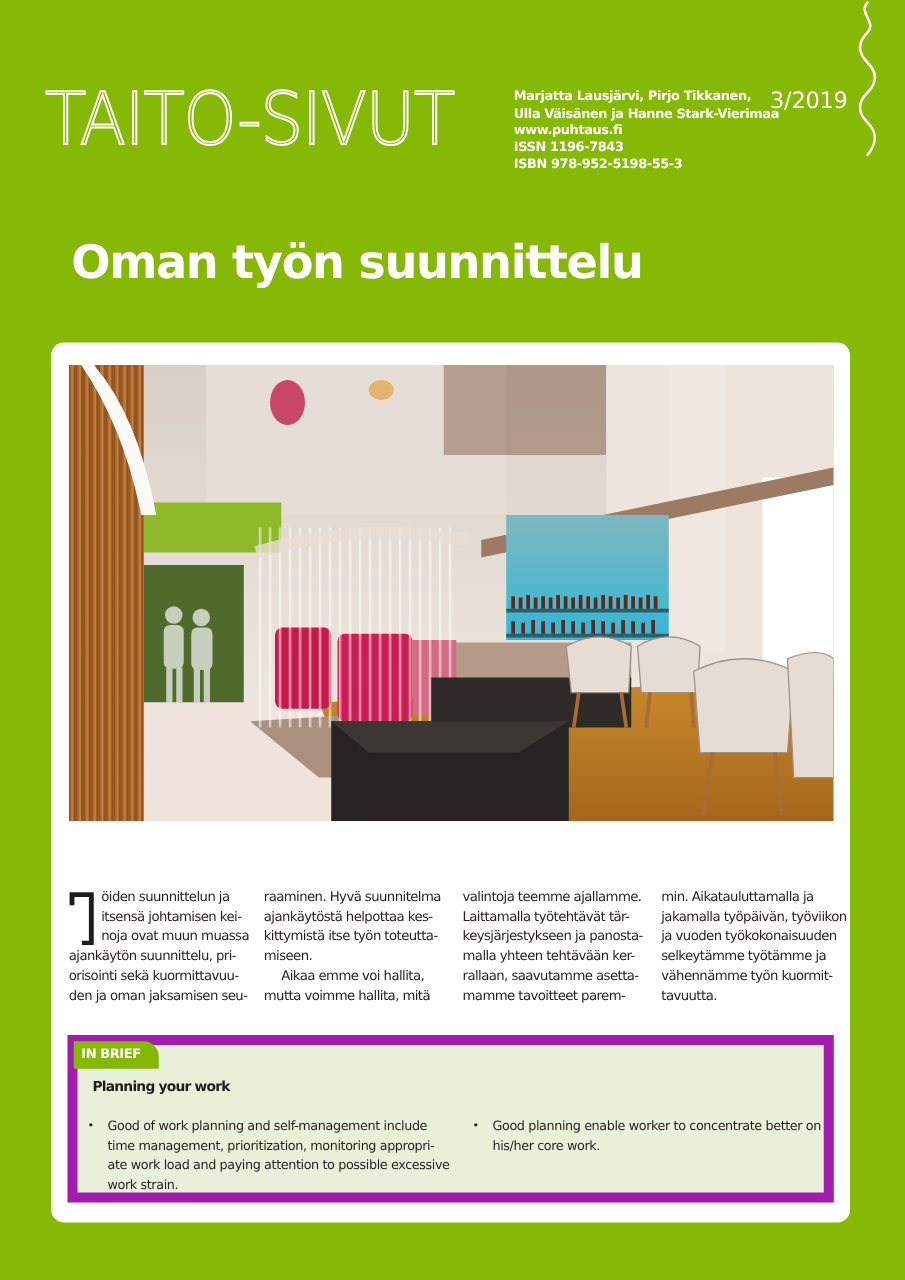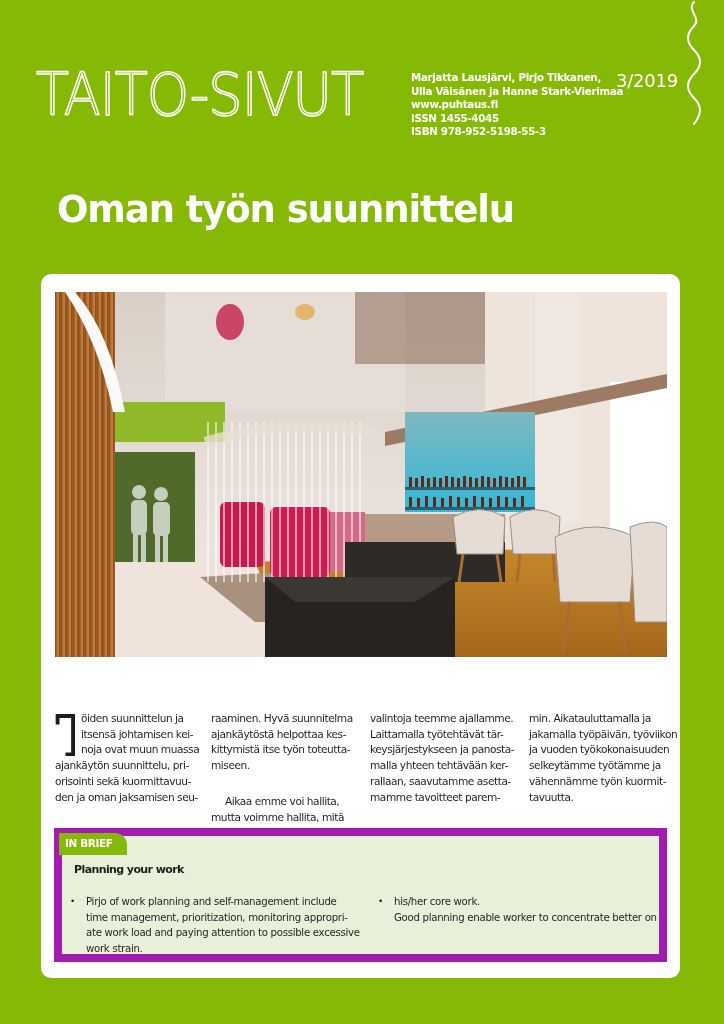--- a/index.html
+++ b/index.html
@@ -89,21 +89,21 @@
   }
   .col {
     position: absolute; top: 0; width: 150px;
     font-family: "DejaVu Sans", sans-serif;
     font-size: 10.6px;
     line-height: 15.7px;
     letter-spacing: -0.45px;
     color: #231f20;
   }
   .col .ln { display: block; white-space: nowrap; }
-  .col .ln.ind { padding-left: 14px; margin-top: 20px; }
+  .col .ln.ind { padding-left: 14px; }
   .col1 { left: 0; }
   .col2 { left: 156px; }
   .col3 { left: 315px; }
   .col4 { left: 474px; }
   .dropcap {
     position: absolute; left: 0; top: 2px;
     width: 20px; height: 46px;
     font-family: "DejaVu Serif", serif;
     font-weight: bold;
     font-size: 58px; line-height: 46px;
@@ -158,21 +158,21 @@
 </style>
 </head>
 <body>
 
 <div class="masthead">TAITO-SIVUT</div>
 
 <div class="credits">
   <div>Marjatta Lausjärvi, Pirjo Tikkanen,</div>
   <div>Ulla Väisänen ja Hanne Stark-Vierimaa</div>
   <div>www.puhtaus.fi</div>
-  <div>ISSN 1455-4045</div>
+  <div>ISSN 1196-7843</div>
   <div>ISBN 978-952-5198-55-3</div>
 </div>
 
 <div class="issue">3/2019</div>
 
 <svg class="squiggle" viewBox="0 0 24 128">
   <path d="M14 2 C 6 10, 22 18, 14 26 S 6 42, 14 50 S 22 66, 14 74 S 6 90, 14 98 S 22 114, 14 124" fill="none" stroke="#ffffff" stroke-width="2" stroke-linecap="round"></path>
 </svg>
 
 <h1 class="page-title">Oman työn suunnittelu</h1>
@@ -348,26 +348,26 @@
       <span class="ln">vähennämme työn kuormit-</span>
       <span class="ln">tavuutta.</span>
     </div>
   </div>
 
   <div class="brief">
     <div class="brief-tab">IN BRIEF</div>
     <div class="brief-title">Planning your work</div>
     <ul class="brief-list left">
       <li>
-        <span class="ln">Pirjo of work planning and self-management include</span>
+        <span class="ln">Good of work planning and self-management include</span>
         <span class="ln">time management, prioritization, monitoring appropri-</span>
         <span class="ln">ate work load and paying attention to possible excessive</span>
         <span class="ln">work strain.</span>
       </li>
     </ul>
     <ul class="brief-list right">
       <li>
+        <span class="ln">Good planning enable worker to concentrate better on</span>
         <span class="ln">his/her core work.</span>
-        <span class="ln">Good planning enable worker to concentrate better on</span>
       </li>
     </ul>
   </div>
 </div>
 
 </body></html>

